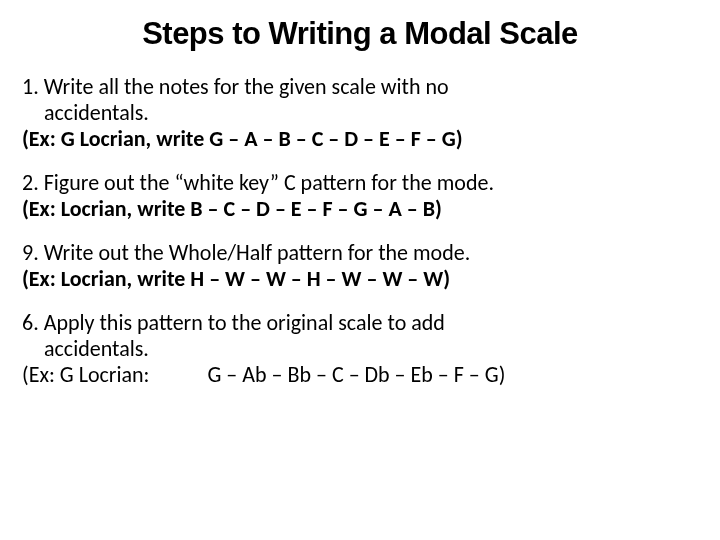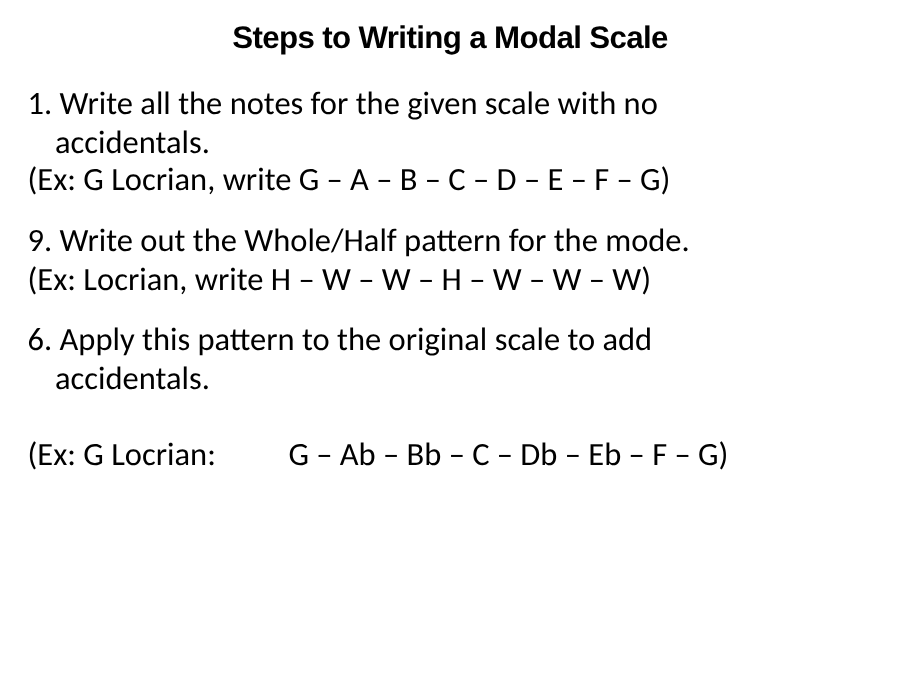--- a/index.html
+++ b/index.html
@@ -13,44 +13,44 @@
   }
   .slide {
     width: 720px;
     height: 540px;
     box-sizing: border-box;
     padding: 12px 22px 0 22px;
   }
   .title {
     font-family: "Arial Black", Arial, sans-serif;
     font-weight: 900;
-    font-size: 25px;
+    font-size: 31px;
     text-align: center;
     color: #000;
     margin: 4px 0 22px 0;
     letter-spacing: -0.5px;
   }
   .step {
-    font-size: 26px;
+    font-size: 22px;
     line-height: 1.18;
     color: #000;
     margin: 0 0 18px 0;
     font-family: Calibri, "Segoe UI", Arial, sans-serif;
   }
   .step .indent {
     display: block;
     padding-left: 22px;
     text-indent: -22px;
   }
   .step .example {
     display: block;
+    font-weight: bold;
   }
   .step4-ex {
     display: block;
-    margin-top: 30px;
   }
   .step4-ex .gap {
     display: inline-block;
     width: 58px;
   }
 </style>
 </head>
 <body>
 
 <div class="slide">
@@ -58,20 +58,24 @@
   <div class="title">Steps to Writing a Modal Scale</div>
 
   <div class="step">
     <span class="indent">
       <span>1. Write all the notes for the given scale with no</span><br>
       <span>accidentals.</span>
     </span>
     <span class="example">(Ex: G Locrian, write G – A – B – C – D – E – F – G)</span>
   </div>
 
+  <div class="step">
+    <span>2. Figure out the “white key” C pattern for the mode.</span><br>
+    <span class="example">(Ex: Locrian, write B – C – D – E – F – G – A – B)</span>
+  </div>
 
   <div class="step">
     <span>9. Write out the Whole/Half pattern for the mode.</span><br>
     <span class="example">(Ex: Locrian, write H – W – W – H – W – W – W)</span>
   </div>
 
   <div class="step">
     <span class="indent">
       <span>6. Apply this pattern to the original scale to add</span><br>
       <span>accidentals.</span>

